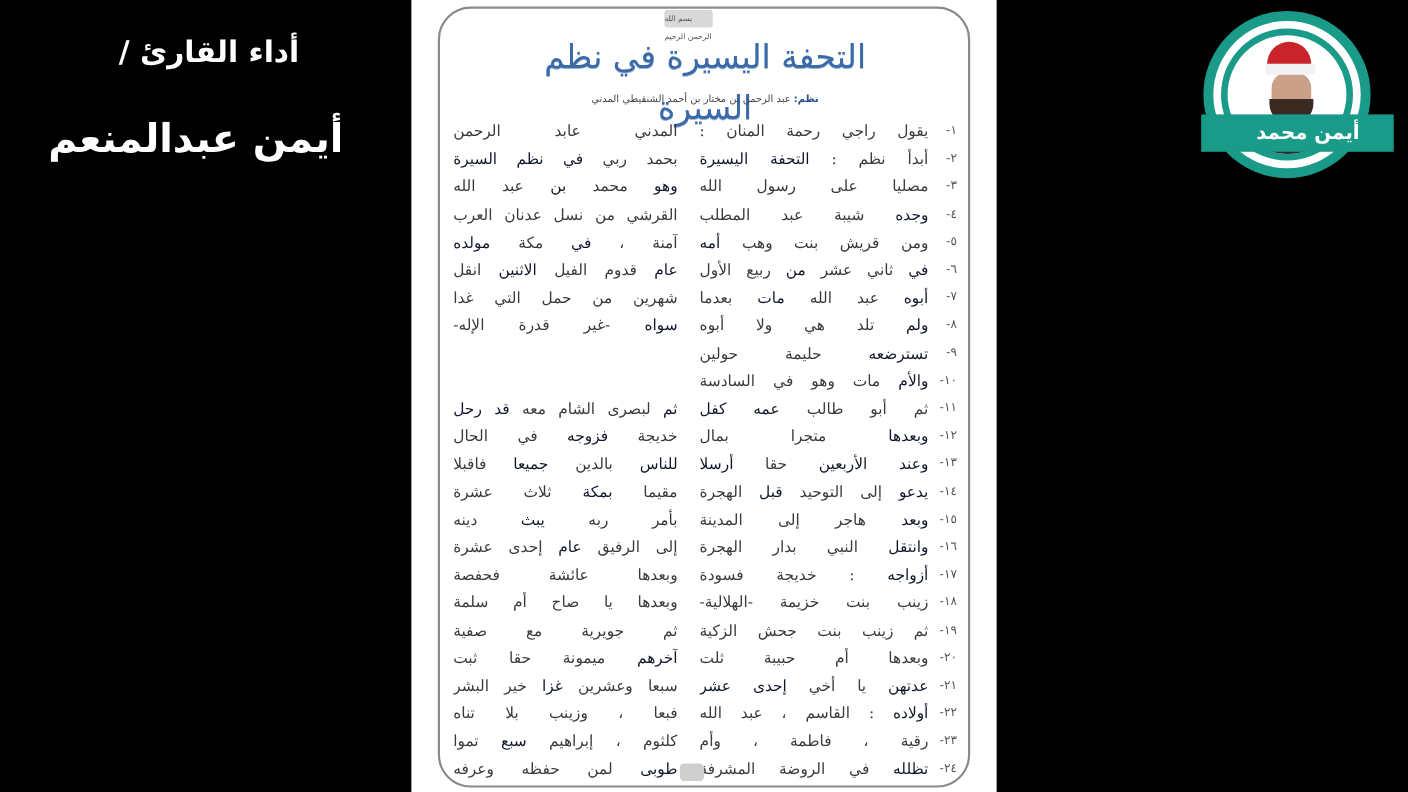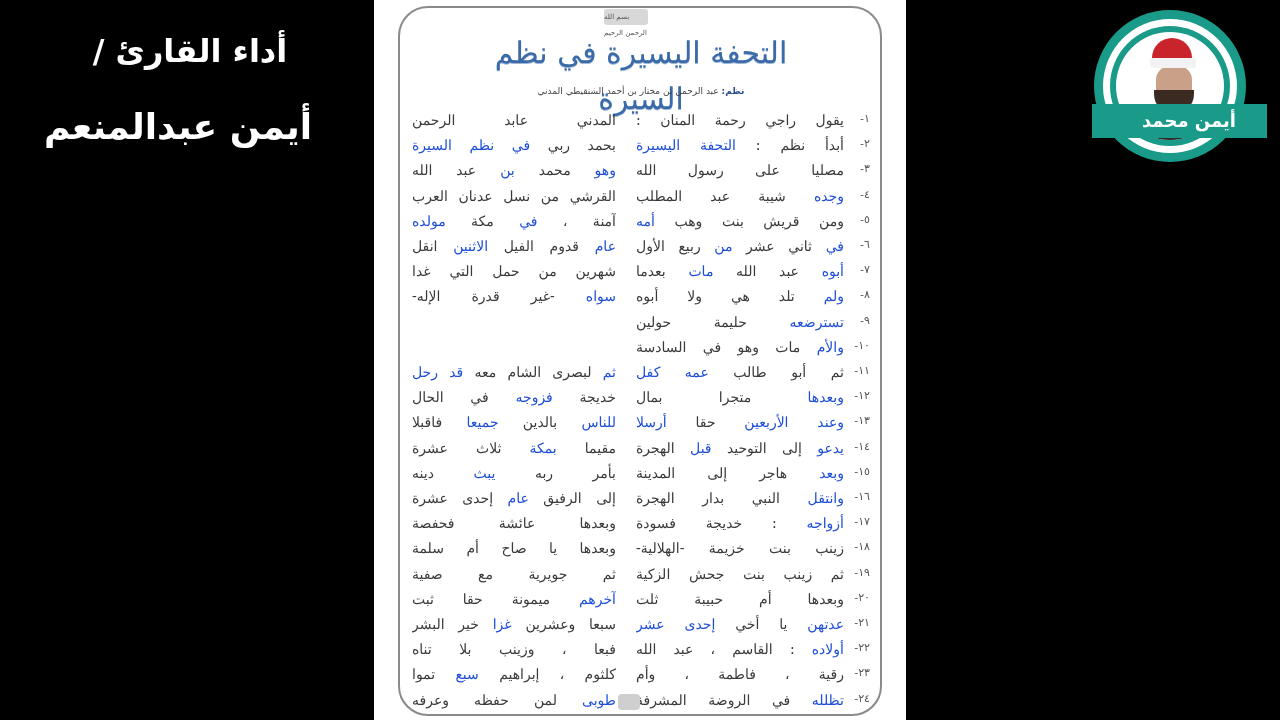--- a/index.html
+++ b/index.html
@@ -10,21 +10,21 @@
     font-family: "DejaVu Sans", sans-serif;
   }
   .stage { position: relative; width: 1280px; height: 720px; background: #000; }
 
   
   .caption {
     position: absolute; left: 0; top: 18px; width: 360px;
     direction: rtl; text-align: center; color: #ffffff;
     font-family: "DejaVu Sans", sans-serif; font-weight: bold;
   }
-  .caption .line1 { position: absolute; left: 60px; top: 14px; width: 260px; font-size: 32px; text-align: center; }
+  .caption .line1 { position: absolute; left: 60px; top: 14px; width: 260px; font-size: 27px; text-align: center; }
   .caption .line2 { position: absolute; left: 18px; top: 88px; width: 320px; font-size: 36px; text-align: center; }
 
   
   .page {
     position: absolute; left: 374px; top: 0; width: 532px; height: 720px;
     background: #ffffff;
   }
   .frame {
     position: absolute; left: 24px; top: 6px; width: 484px; height: 710px;
     border: 2px solid #8a8a8a; border-radius: 30px; box-sizing: border-box;
@@ -55,21 +55,21 @@
     position: absolute; right: 36px; top: 4px; width: 22px;
     font-size: 11px; color: #555; text-align: right;
   }
   .verse .h1, .verse .h2 {
     position: absolute; top: 2px; height: 20px; white-space: nowrap;
     font-family: "DejaVu Serif", serif; font-size: 14px; line-height: 20px;
     color: #3a3a3a; text-align: justify; text-align-last: justify; overflow: hidden;
   }
   .verse .h1 { right: 62px; width: 208px; }
   .verse .h2 { right: 290px; width: 204px; }
-  .red { color: #1d4ed8; }
+  .red { color: #0f172a; }
 
   .ornament {
     position: absolute; left: 244px; top: 694px; width: 22px; height: 16px;
     background: #cfcfcf; border-radius: 4px;
   }
 
   
   .logo {
     position: absolute; left: 1094px; top: 10px; width: 152px; height: 152px;
   }

